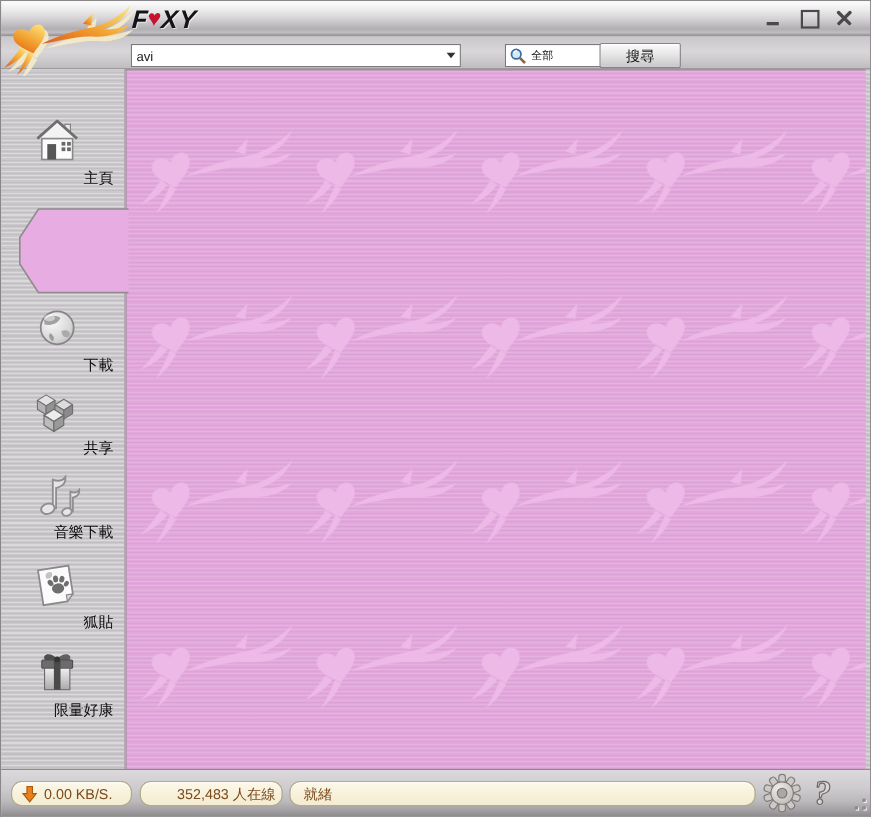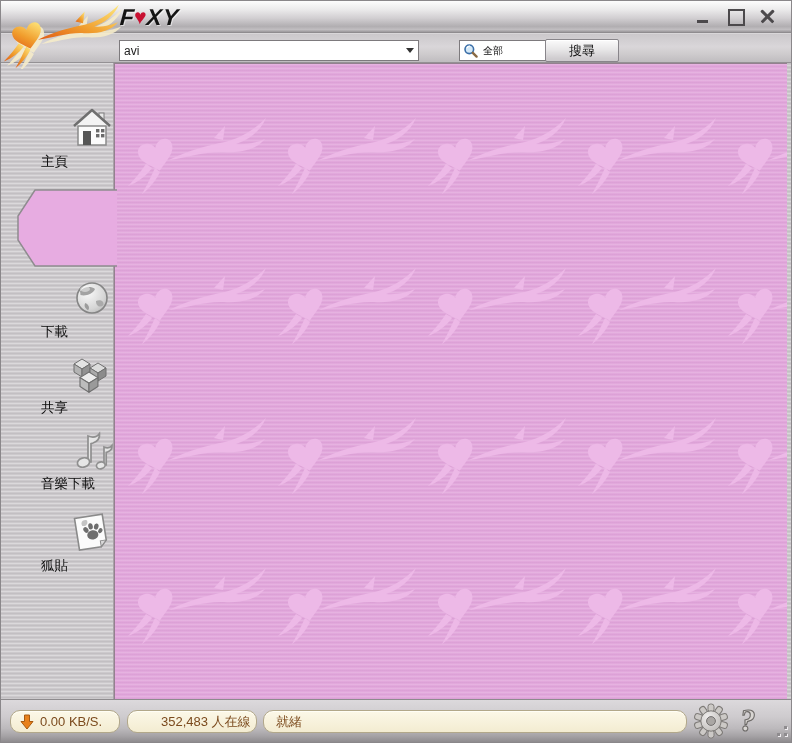--- a/index.html
+++ b/index.html
@@ -78,21 +78,21 @@
     position:absolute;left:0;top:62px;width:113px;height:638px;z-index:3;
     background:
       repeating-linear-gradient(180deg,
         rgba(255,255,255,.30) 0 1px, rgba(0,0,0,0) 1px 2px,
         rgba(0,0,0,.05) 2px 3px, rgba(0,0,0,0) 3px 4px),
       #ccc9cc;
     border-right:1px solid #a9a2a8;
   }
   .active-tab{position:absolute;left:15px;top:126px;}
   .side-item{
-    position:absolute;left:0;width:102px;text-align:left;cursor:default;margin-left:40px;
+    position:absolute;left:0;width:102px;text-align:right;cursor:default;
   }
   .side-item svg{display:block;margin:0 auto;}
   .side-label{display:block;margin-top:3px;font-size:13.5px;color:#0b0b0b;line-height:15px;}
 
   
   .content{
     position:absolute;left:113px;top:62px;width:673px;height:638px;z-index:1;overflow:hidden;
     background:
       repeating-linear-gradient(180deg,
         rgba(255,255,255,.12) 0 1px, rgba(0,0,0,0) 1px 2px,
@@ -276,20 +276,37 @@
         <g fill="#e6e6e6" stroke="#8f8f8f" stroke-width="1.7">
           <path d="M20,11 C25,13 29,12 31.5,8.5 C32,13 29.5,16.5 25,18 L23,18.6 L23,37 L20,37 Z"></path>
           <ellipse cx="15.5" cy="37.5" rx="6.2" ry="4.6" transform="rotate(-16 15.5 37.5)"></ellipse>
           <path d="M36,22 C39.5,23.4 42.3,22.7 44,20.4 C44.3,23.6 42.6,26 39.5,27 L38.2,27.4 L38.2,40 L36,40 Z"></path>
           <ellipse cx="32.8" cy="40.4" rx="4.4" ry="3.4" transform="rotate(-16 32.8 40.4)"></ellipse>
         </g>
       </svg>
       <span class="side-label">音樂下載</span>
     </div>
 
+    <div class="side-item" style="top:526px">
+      <svg width="46" height="46" viewBox="0 0 46 46">
+        <defs>
+          <linearGradient id="giftG" x1="0" y1="0" x2="0" y2="1">
+            <stop offset="0" stop-color="#f0f0f0"></stop>
+              <stop offset="1" stop-color="#a9a9a9"></stop>
+          </linearGradient>
+        </defs>
+        <path d="M23,10.5 C18,3 8,5.2 12,11.2 C15,14 20,12.5 23,10.5 Z" fill="#4e4e4e"></path>
+        <path d="M23,10.5 C28,3 38,5.2 34,11.2 C31,14 26,12.5 23,10.5 Z" fill="#616161"></path>
+        <rect x="9" y="11" width="28" height="7.5" rx="1" fill="#6c6c6c" stroke="#4c4c4c"></rect>
+        <rect x="11.5" y="18.5" width="23" height="19.5" fill="url(#giftG)" stroke="#6a6a6a"></rect>
+        <rect x="20" y="11" width="6" height="27" fill="#4a4a4a"></rect>
+        <circle cx="23" cy="10.5" r="2.6" fill="#343434"></circle>
+      </svg>
+      <span class="side-label">限量好康</span>
+    </div>
   </div>
 
   <div class="content">
     <svg width="673" height="638">
       <defs>
         <pattern id="foxPattern" width="150" height="150" patternUnits="userSpaceOnUse" patternTransform="translate(10,27)">
           <use href="#fox-shape" fill="#edb9e7"></use>
         </pattern>
       </defs>
       <rect x="0" y="0" width="673" height="638" fill="url(#foxPattern)"></rect>

